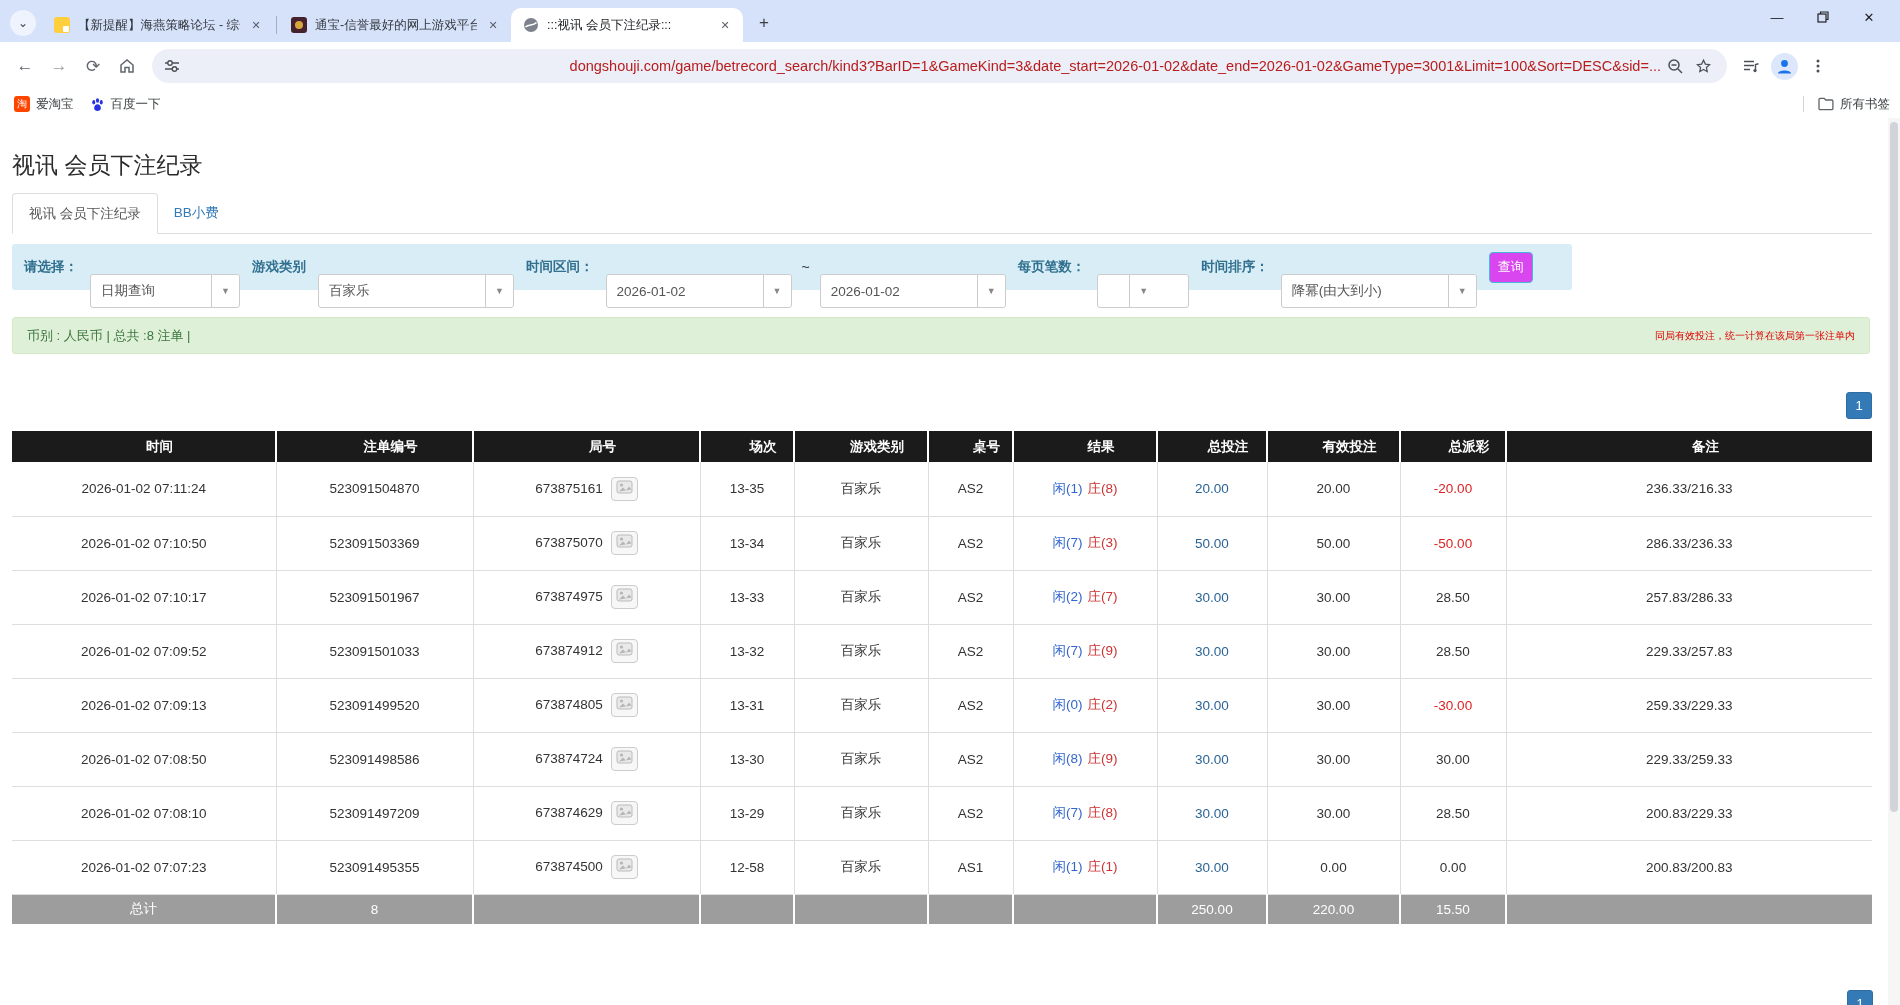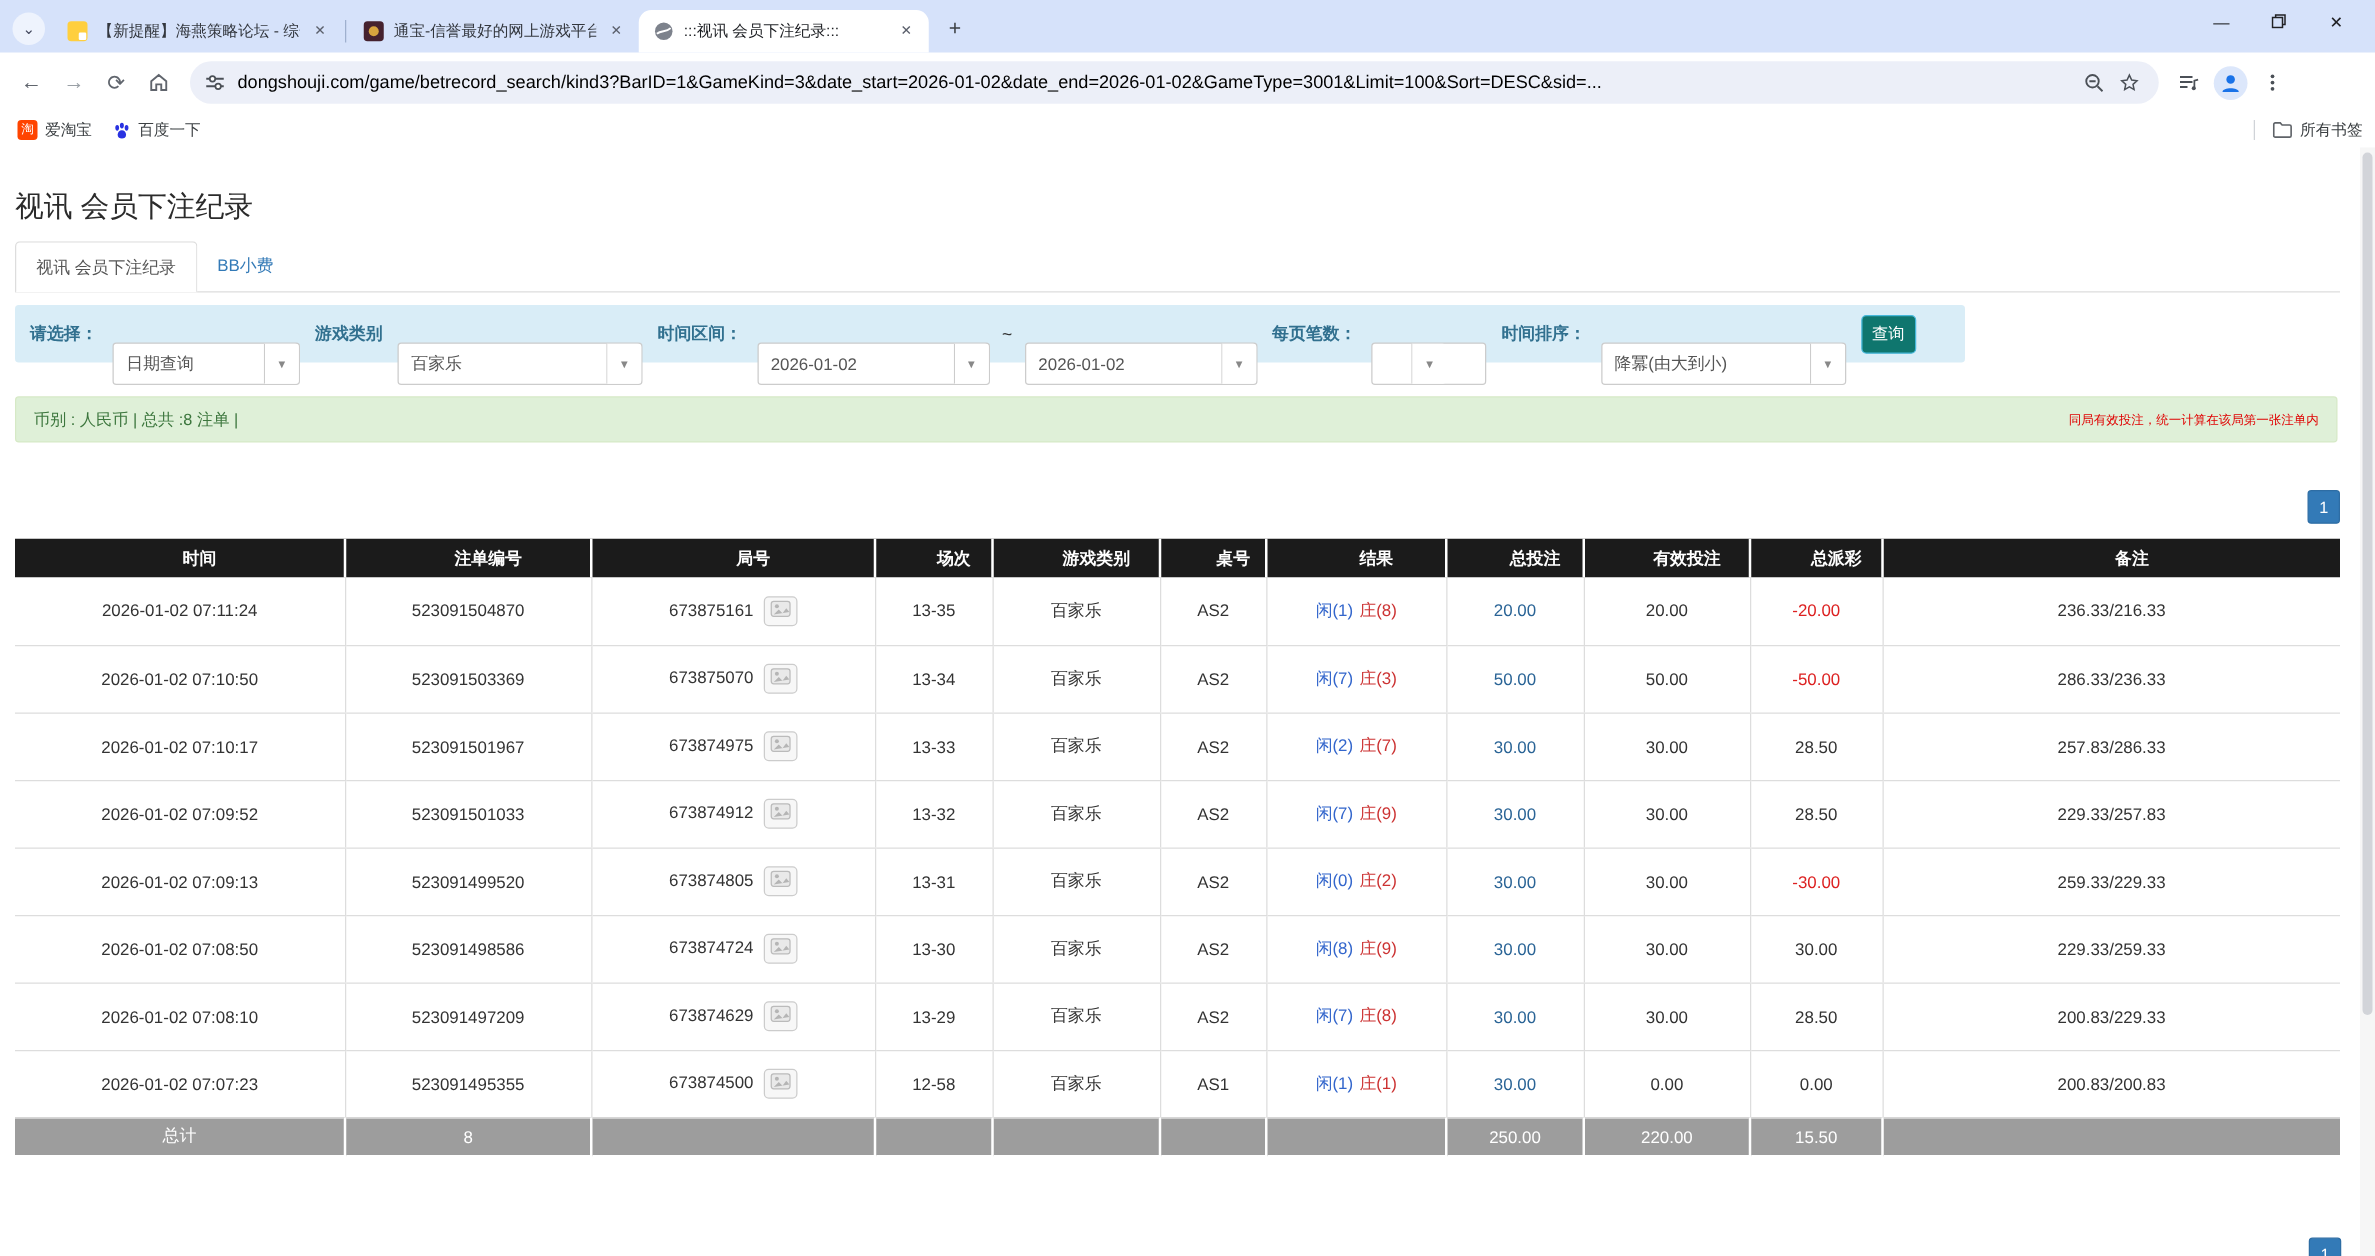--- a/index.html
+++ b/index.html
@@ -30,21 +30,21 @@
   .wincontrols { position:absolute; right:8px; top:0; height:34px; display:flex; }
   .winbtn { width:46px; height:34px; border:none; background:transparent; color:#202124;
     font-size:13px; cursor:pointer; }
 
   .toolbar { height:48px; background:#fff; display:flex; align-items:center; padding:0 8px; }
   .navbtn { width:34px; height:34px; border:none; background:transparent; color:#60656d;
     font-size:17px; cursor:pointer; }
   .navbtn.fwd { color:#9aa0a6; }
   .omnibox { flex:1; max-width:1575px; height:34px; margin-left:8px; background:#eceff8;
     border-radius:17px; display:flex; align-items:center; padding:0 10px 0 12px; }
-  .omni-url { flex:1; font-size:14.5px; color:#000000; white-space:nowrap; overflow:hidden; }
+  .omni-url { flex:1; font-size:14.5px; color:#b91c1c; white-space:nowrap; overflow:hidden;text-align:right; }
   .omni-ic { width:28px; height:28px; border:none; background:transparent; color:#4b5057; cursor:pointer; }
   .tbright { display:flex; align-items:center; gap:6px; margin-left:10px; }
   .avatar { width:27px; height:27px; border-radius:50%; background:#dce7fb; border:none; position:relative; cursor:pointer; }
   .avatar svg { position:absolute; left:4px; top:4px; }
 
   .bookmarksbar { height:28px; background:#fff; display:flex; align-items:center; padding:0 6px;
     position:relative; }
   .bmitem { display:flex; align-items:center; gap:6px; border:none; background:transparent;
     font-size:12.5px; color:#3c4043; padding:3px 8px; border-radius:6px; cursor:pointer; }
   .bm-taobao { width:16px; height:16px; background:#ff4400; color:#fff; border-radius:3px;
@@ -65,21 +65,21 @@
     display:flex; align-items:center; padding:0 12px; gap:12px; }
   .flabel { font-size:13.5px; font-weight:bold; color:#31708f; white-space:nowrap; }
   .selbox { height:34px; background:#fff; border:1px solid #ccc; border-radius:3px;
     display:flex; align-items:center; cursor:pointer;margin-top:48px; }
   .selbox .val { flex:1; padding:0 10px; font-size:13.5px; color:#555; white-space:nowrap; overflow:hidden; }
   .selbox .arrow { width:28px; height:100%; border-left:1px solid #ccc; display:flex;
     align-items:center; justify-content:center; color:#888; font-size:9px; background:#fff; border-radius:0 3px 3px 0; }
   .sel-mode { width:150px; } .sel-game { width:196px; } .sel-date { width:186px; }
   .sel-size { width:92px;flex-direction:column; } .sel-sort { width:196px; }
   .tilde { font-size:14px; color:#333; margin:0 -2px; }
-  .searchbtn { width:44px; height:31px; background:#0f766e; color:#fff; border:1px solid #46b8da;
+  .searchbtn { width:44px; height:31px; background:#d946ef; color:#fff; border:1px solid #46b8da;
     border-radius:4px; font-size:13px; cursor:pointer; }
 
   .summarybar { margin-top:27px; width:1858px; height:37px; background:#dff0d8;
     border:1px solid #d6e9c6; border-radius:3px; display:flex; align-items:center;
     justify-content:space-between; padding:12px 14px; }
   .sumleft { font-size:13px; color:#3c763d; }
   .sumright { font-size:10px; color:#e00000; }
 
   .pagrow { margin-top:38px; width:1860px; display:flex; justify-content:flex-end; }
   .pagbox { min-width:26px; height:27px; background:#337ab7; border:1px solid #2e6da4;

